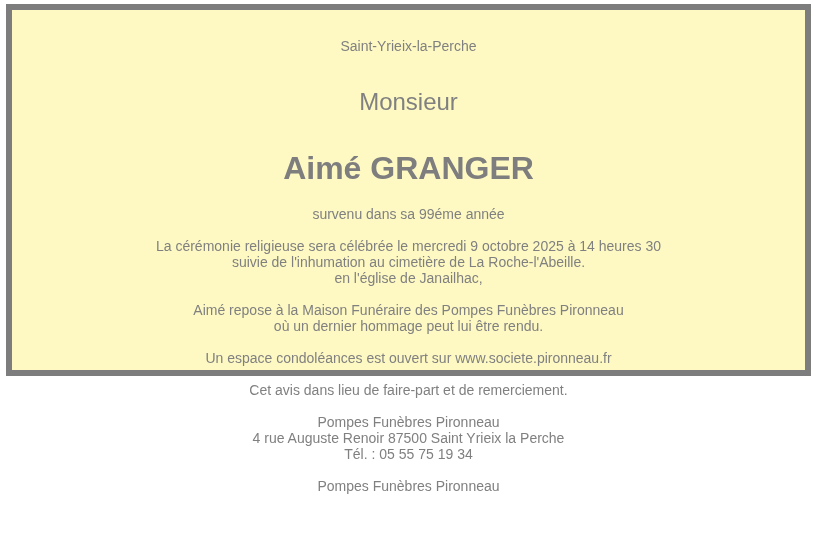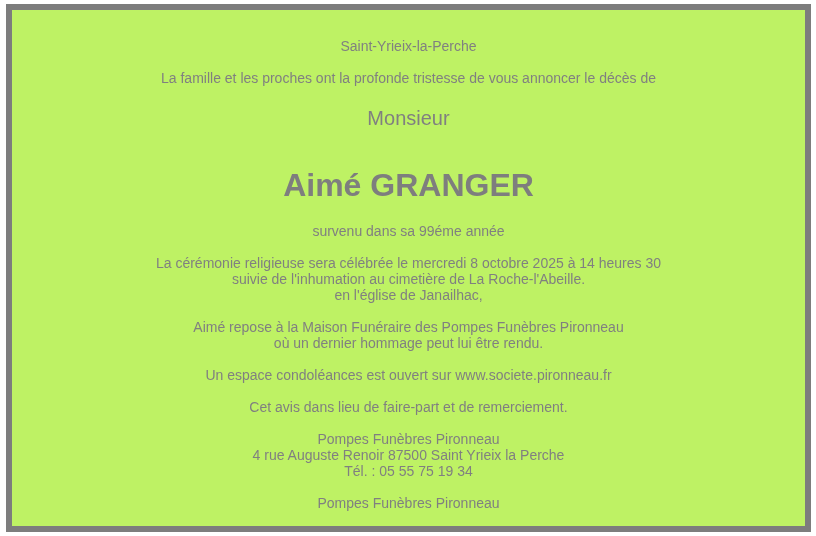--- a/index.html
+++ b/index.html
@@ -10,66 +10,65 @@
     height: 536px;
     overflow: hidden;
     font-family: "Liberation Sans", "DejaVu Sans", sans-serif;
   }
   .notice-panel {
     box-sizing: border-box;
     position: absolute;
     left: 6px;
     top: 4px;
     width: 805px;
-    height: 528px;
-    background: #bef264;
+    height: 372px;
+    background: #fef9c3;
     border: 6px solid #7d7d7d;
     text-align: center;
     color: #808080;
     padding: 12px 30px 0 30px;
   }
   .notice-panel p {
     margin: 16px 0;
     font-size: 14px;
     line-height: 16px;
     color: #808080;
   }
   p.civility {
-    font-size: 20px;
+    font-size: 24px;
     line-height: 21px;
-    margin: 22px 0 0 0;
+    margin: 37px 0 0 0;
   }
   h1.deceased-name {
     font-size: 32px;
     line-height: 34px;
     font-weight: bold;
     color: #7e7e7e;
     margin: 39px 0 21px 0;
   }
   .block-line {
     display: block;
   }
 </style>
 </head>
 <body>
 
 <div class="notice-panel">
 
   <p>Saint-Yrieix-la-Perche</p>
 
-  <p>La famille et les proches ont la profonde tristesse de vous annoncer le décès de</p>
 
   <p class="civility">Monsieur</p>
 
   <h1 class="deceased-name">Aimé GRANGER</h1>
 
   <p>survenu dans sa 99éme année</p>
 
   <p>
-    <span class="block-line">La cérémonie religieuse sera célébrée le mercredi 8 octobre 2025 à 14 heures 30</span>
+    <span class="block-line">La cérémonie religieuse sera célébrée le mercredi 9 octobre 2025 à 14 heures 30</span>
     <span class="block-line">suivie de l'inhumation au cimetière de La Roche-l'Abeille.</span>
     <span class="block-line">en l'église de Janailhac,</span>
   </p>
 
   <p>
     <span class="block-line">Aimé repose à la Maison Funéraire des Pompes Funèbres Pironneau</span>
     <span class="block-line">où un dernier hommage peut lui être rendu.</span>
   </p>
 
   <p>Un espace condoléances est ouvert sur www.societe.pironneau.fr</p>

